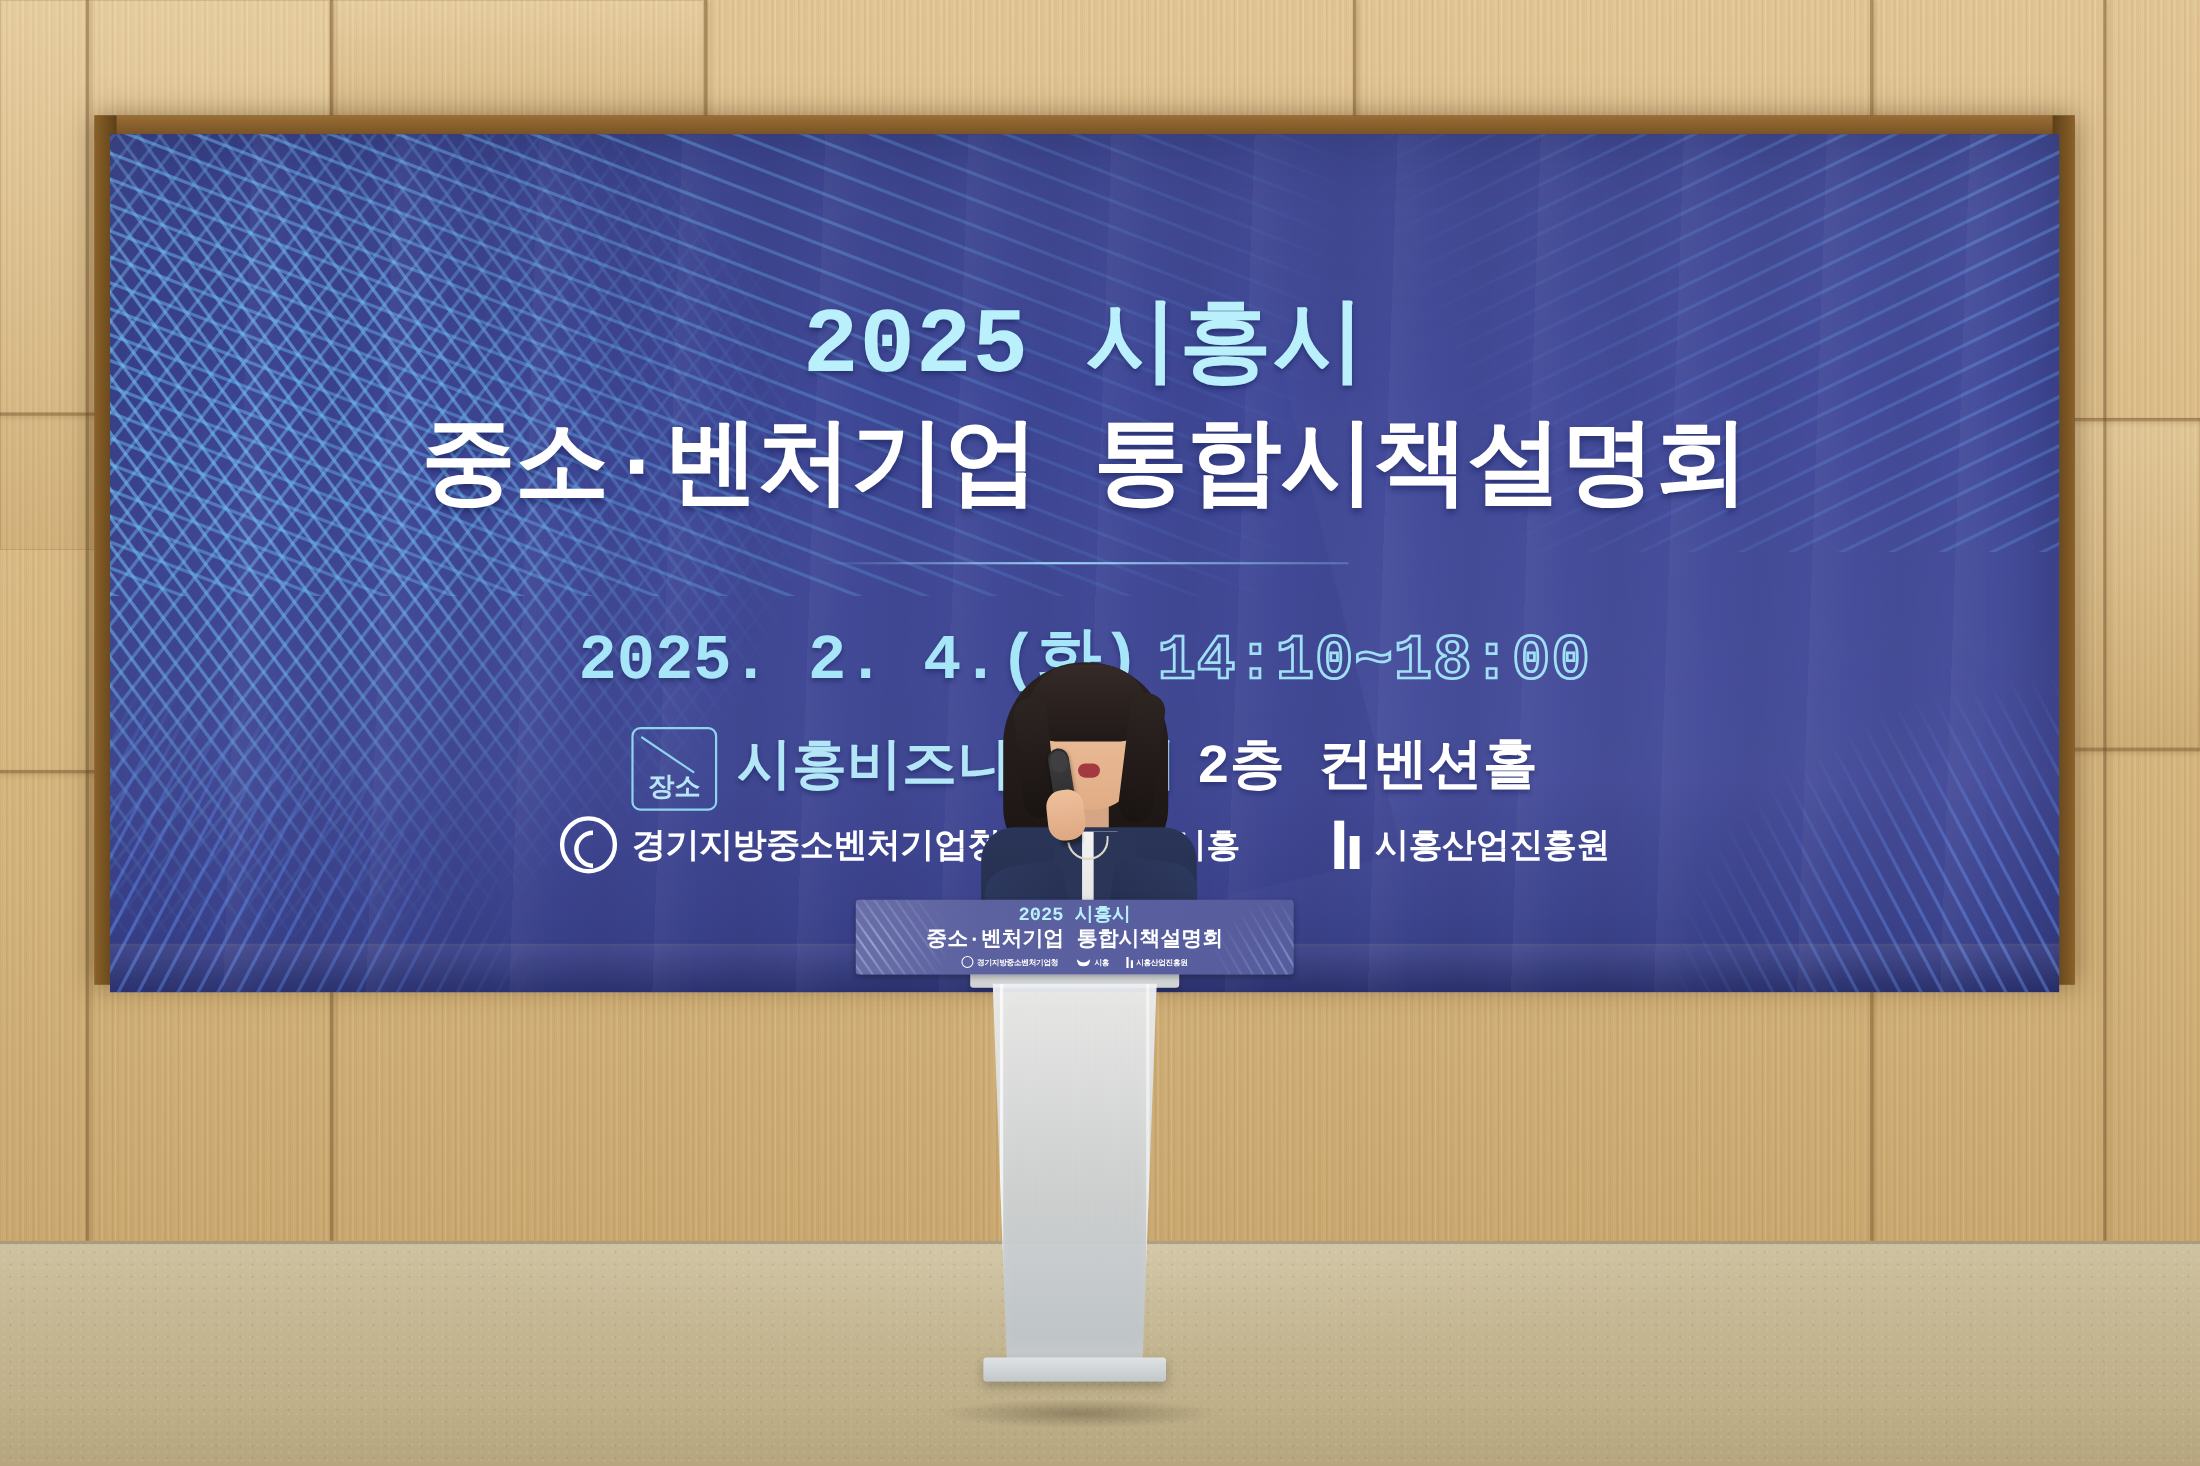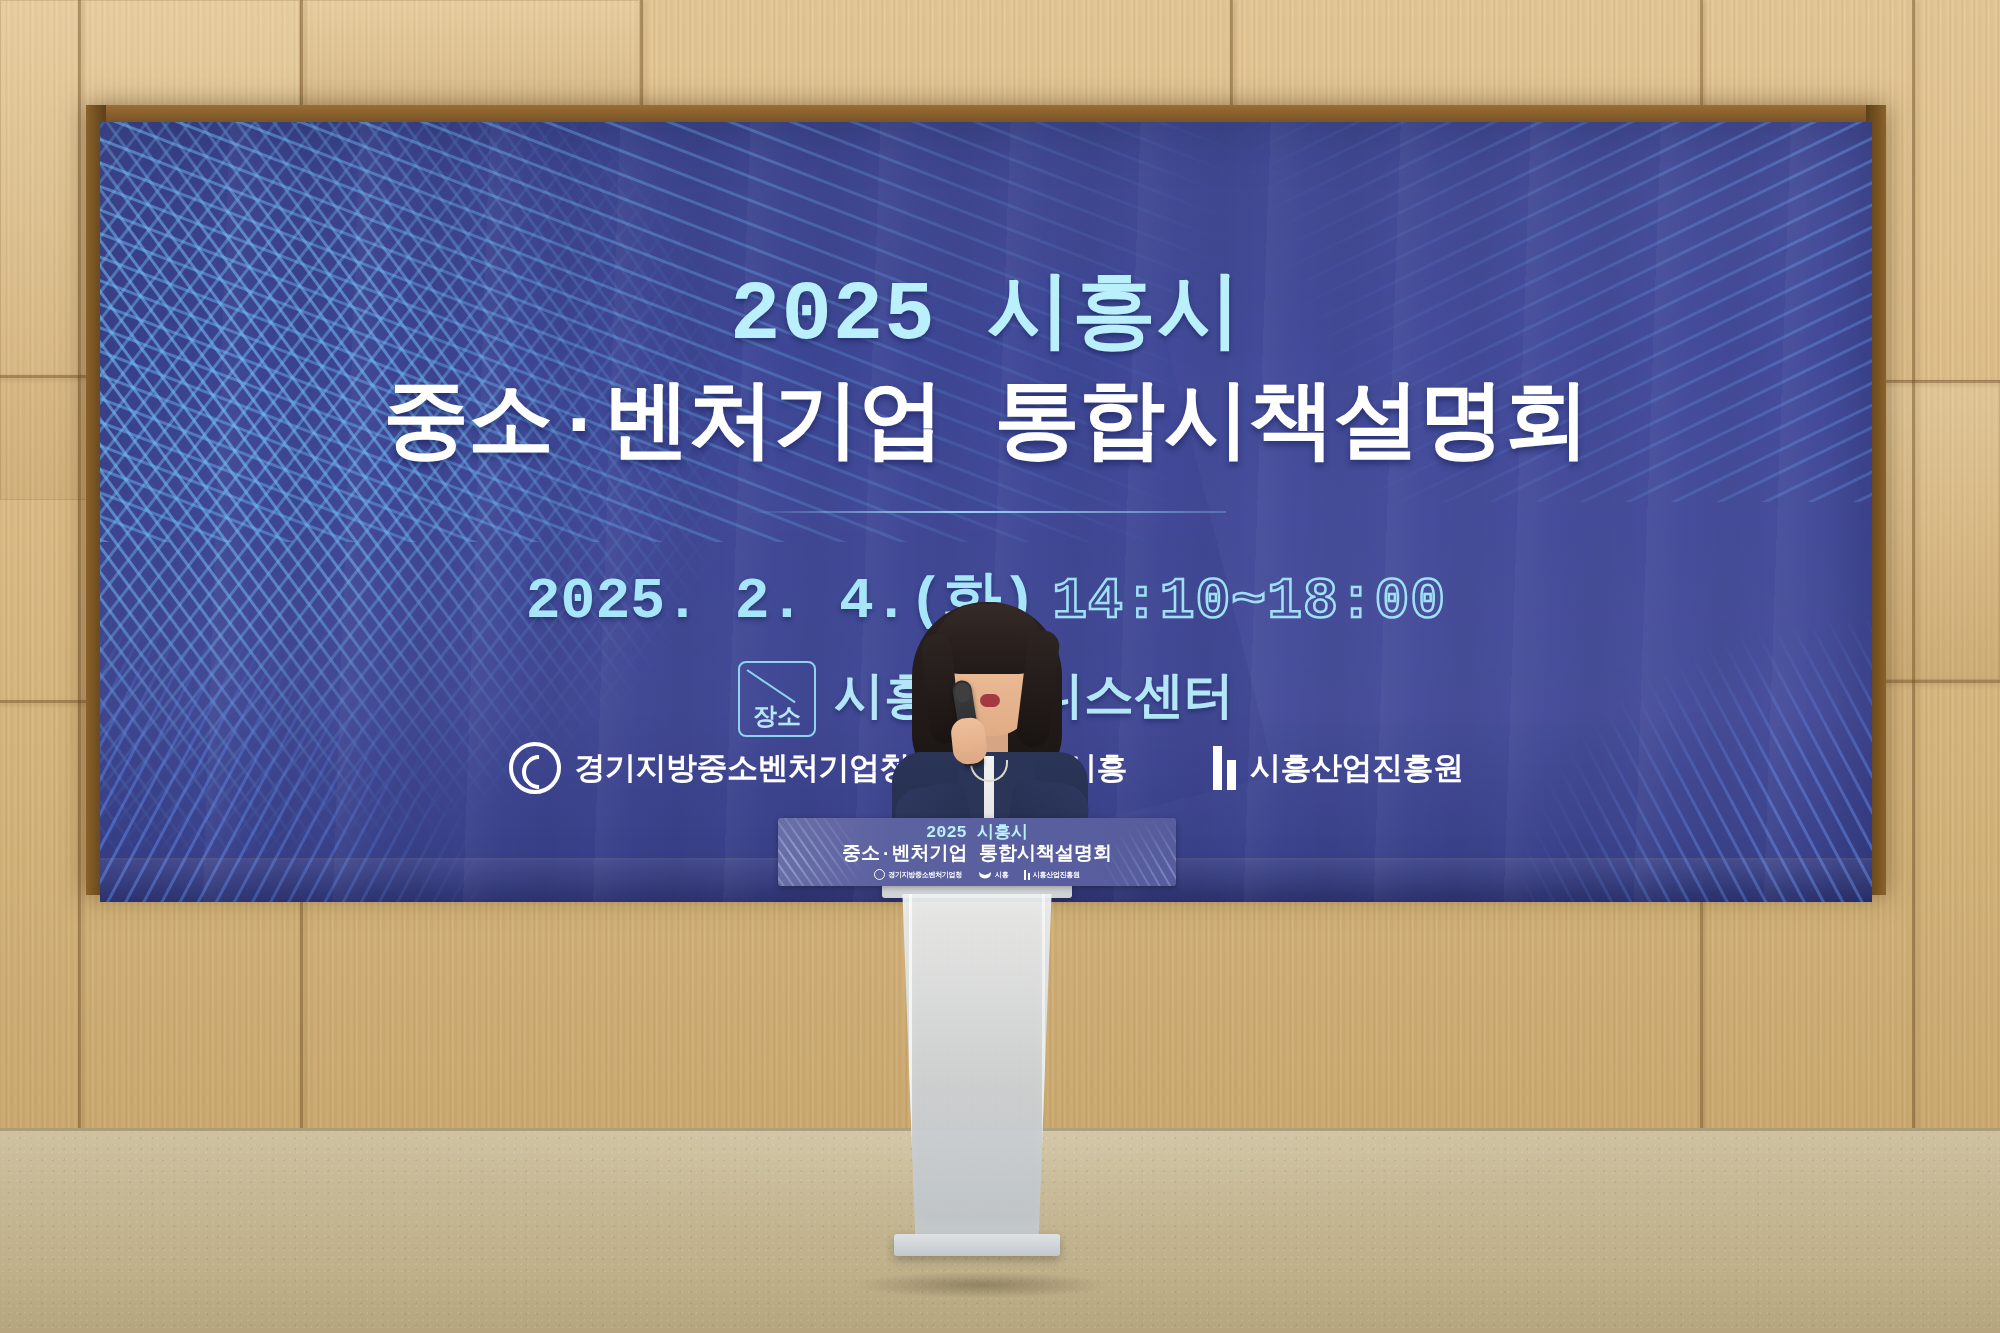--- a/index.html
+++ b/index.html
@@ -474,20 +474,21 @@
         <span class="date-text nowrap">2025. 2. 4.(화)</span>
         <span class="time-text nowrap">14:10~18:00</span>
       </div>
 
       <div class="venue-row">
         <span class="venue-badge">
           <span class="slash"></span>
           <span>장소</span>
         </span>
         <span class="venue-a nowrap">시흥비즈니스센터</span>
+        <span class="venue-b nowrap">2층 컨벤션홀</span>
       </div>
     </div>
 
     <div class="logo-row">
       <div class="logo">
         <span class="taegeuk"></span>
         <span class="logo-text nowrap">경기지방중소벤처기업청</span>
       </div>
       <div class="logo">
         <span class="city-mark">

